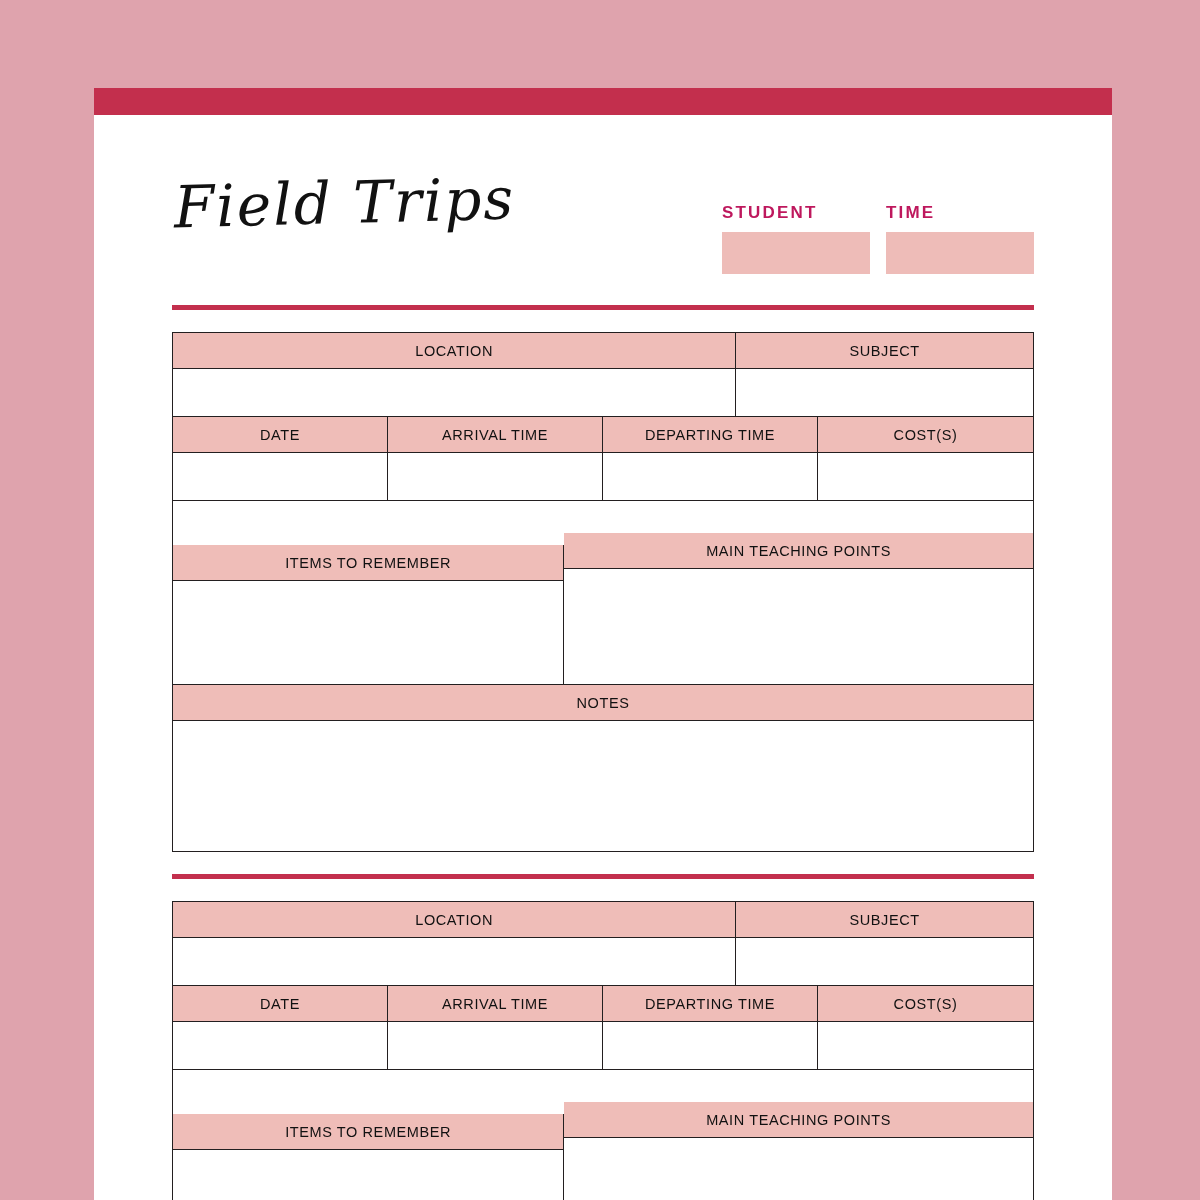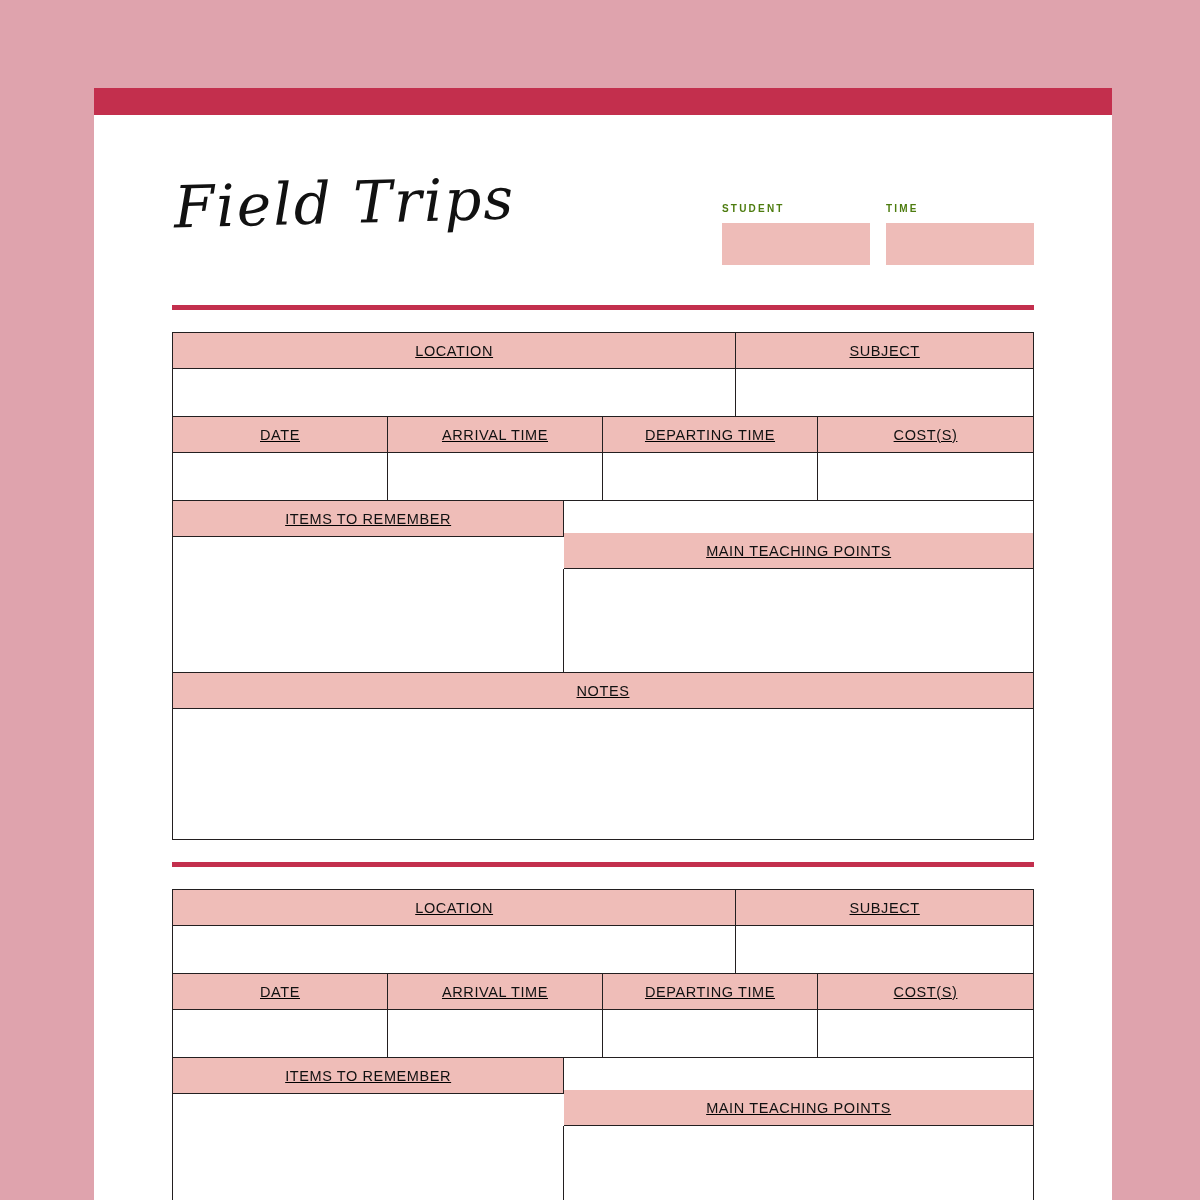--- a/index.html
+++ b/index.html
@@ -54,24 +54,24 @@
     right: 78px;
     top: 88px;
     display: flex;
     gap: 16px;
   }
   .meta-field {
     display: flex;
     flex-direction: column;
   }
   .meta-label {
-    font-size: 10px;
+    font-size: 17px;
     font-weight: bold;
     letter-spacing: 2.2px;
-    color: #4d7c0f;
+    color: #be185d;
     margin-bottom: 9px;
   }
   .meta-box {
     background: #eebcb8;
     height: 42px;
   }
   .meta-box.student { width: 148px; }
   .meta-box.year { width: 148px; }
 
   .divider {
@@ -83,21 +83,20 @@
   .section {
     margin: 22px 78px 0 78px;
     border: 1px solid #231f20;
     box-sizing: border-box;
   }
 
   .row {
     display: flex;
     width: 100%;
     box-sizing: border-box;
-    text-decoration: underline;
   }
   .cell {
     box-sizing: border-box;
     display: flex;
     align-items: center;
     justify-content: center;
     font-size: 14.5px;
     letter-spacing: 0.6px;
     color: #111111;
     border-right: 1px solid #231f20;
@@ -115,21 +114,21 @@
   }
   .h-location { width: 65.5%; }
   .h-subject { width: 34.5%; }
 
   .b-location { width: 65.5%; height: 48px; }
   .b-subject  { width: 34.5%; height: 48px; }
 
   .q { width: 25%; }
   .q-blank { width: 25%; height: 48px; }
 
-  .half-a { width: 45.5%; }
+  .half-a { width: 45.5%; margin-top: 44px; }
   .half-b { width: 54.5%; margin-top: 32px; }
   .half-a-blank { width: 45.5%; height: 104px; }
   .half-b-blank { width: 54.5%; height: 104px; }
 
   .full { width: 100%; border-right: none; }
   .notes-blank { width: 100%; height: 130px; border-right: none; border-bottom: none; }
 </style>
 </head>
 <body>
 

